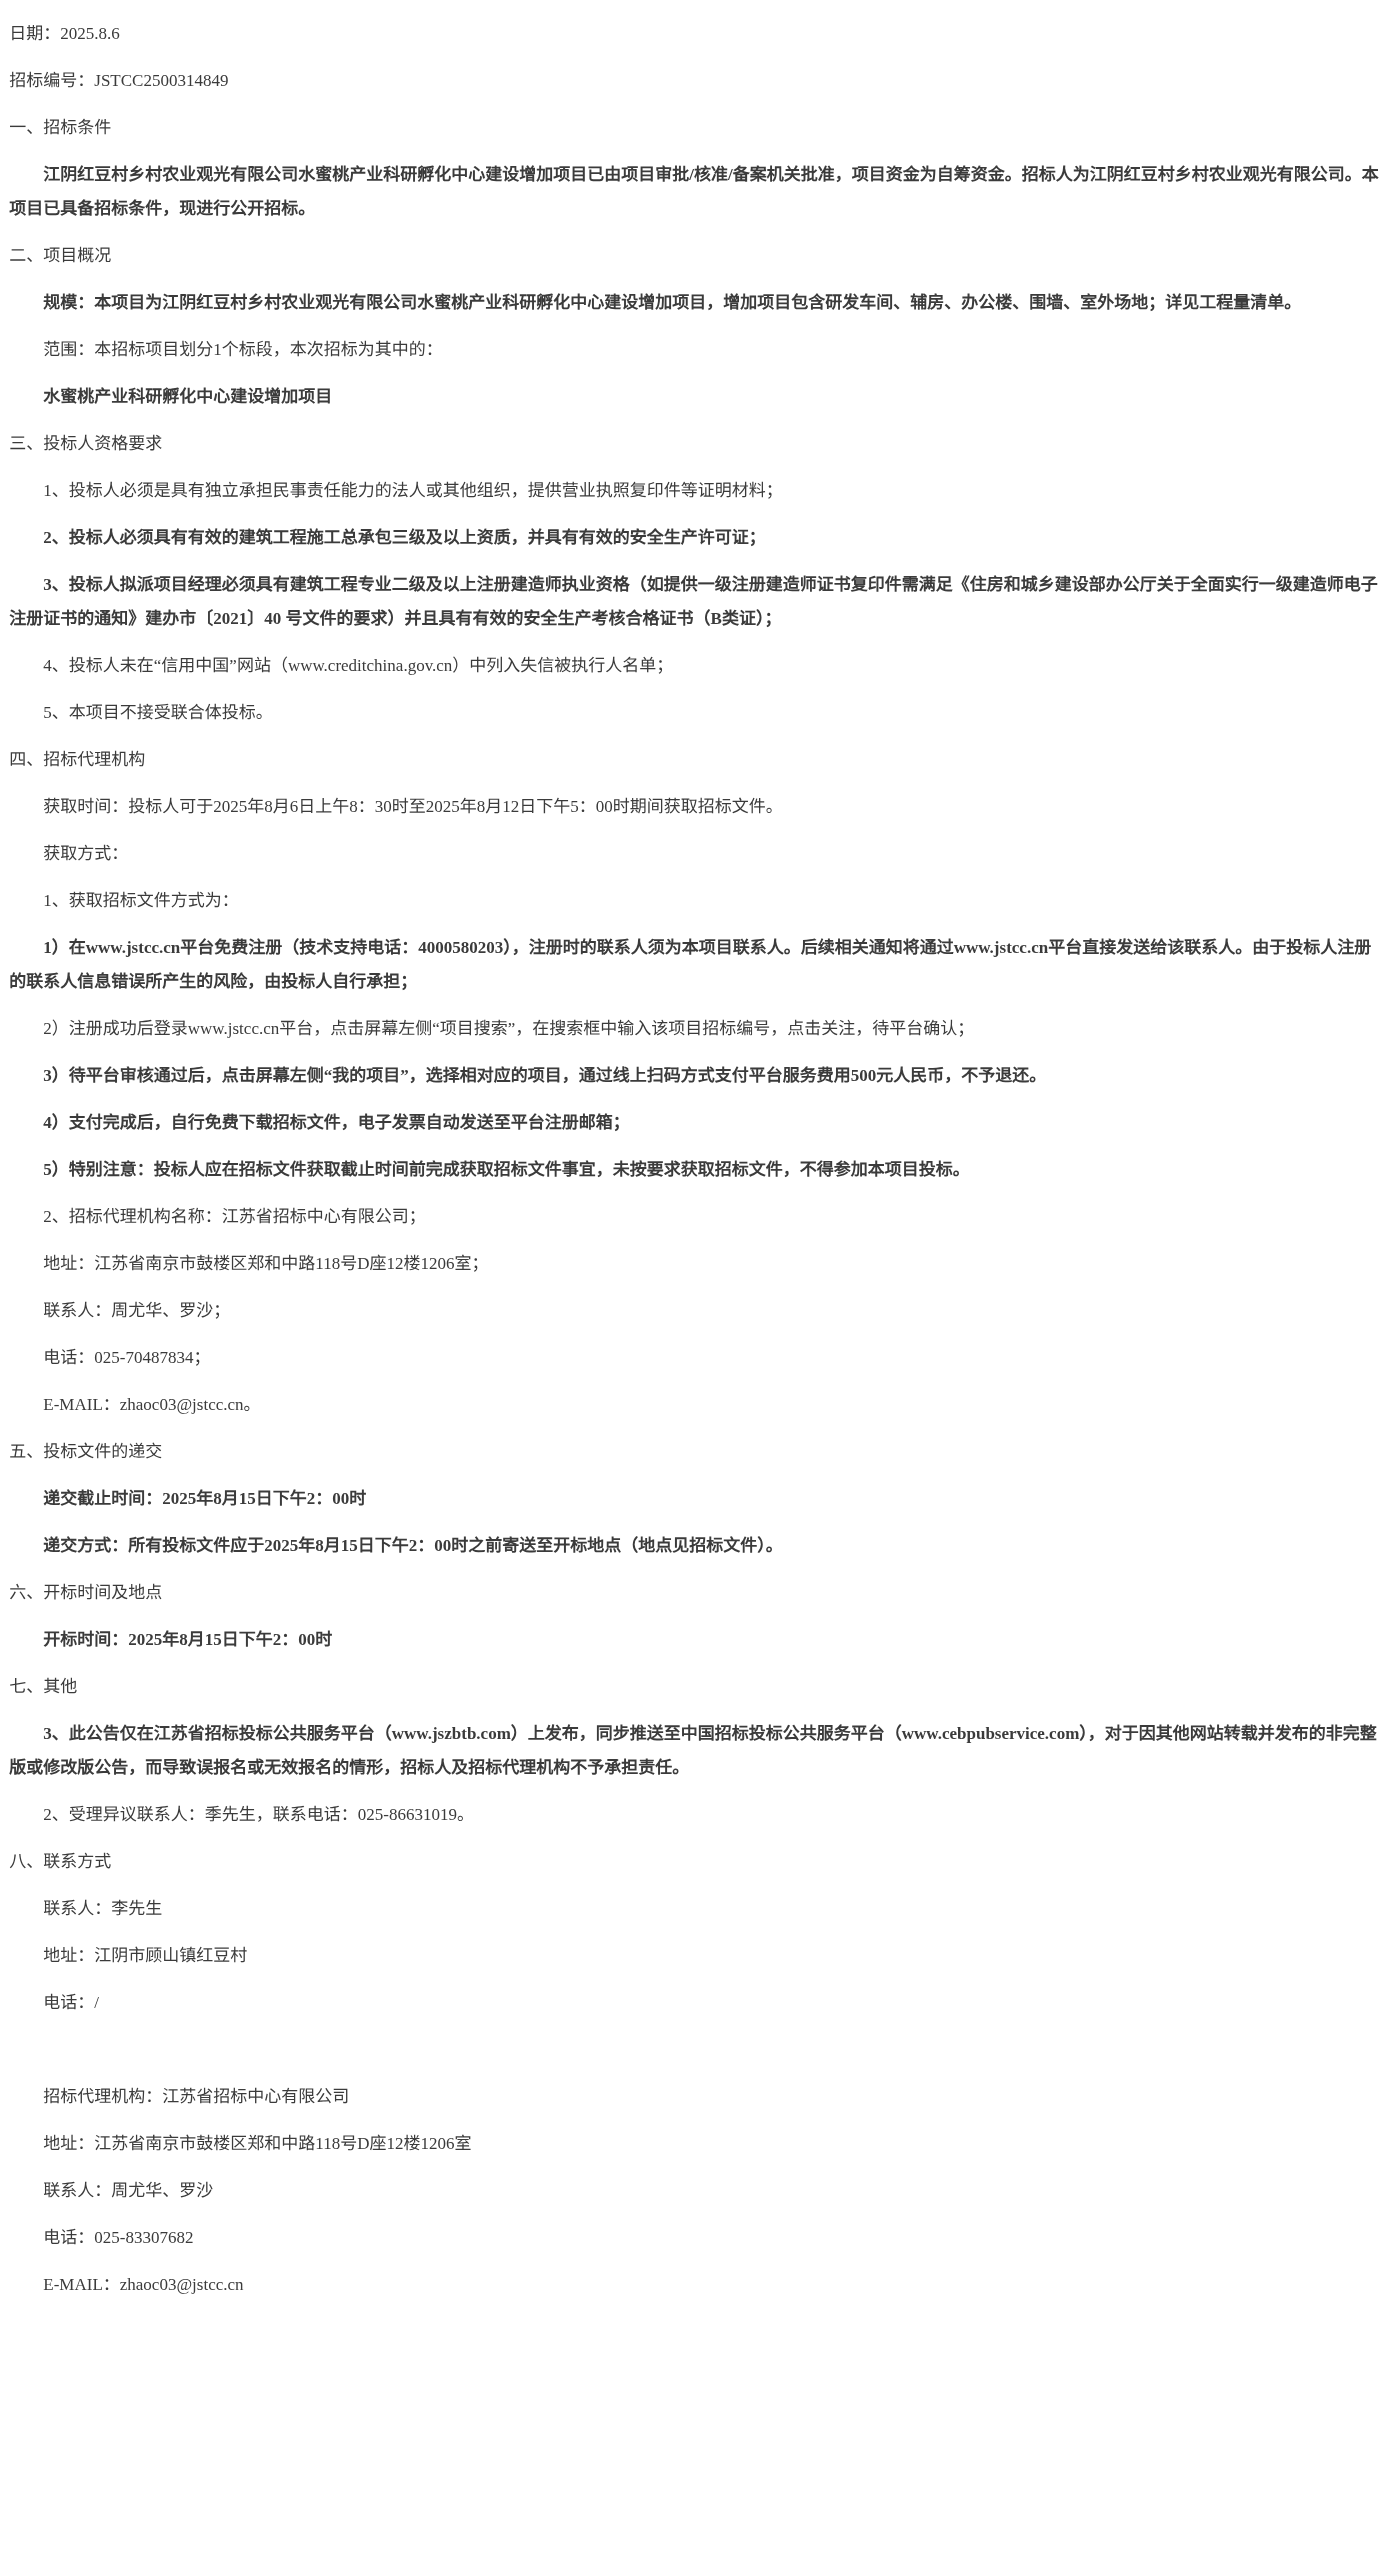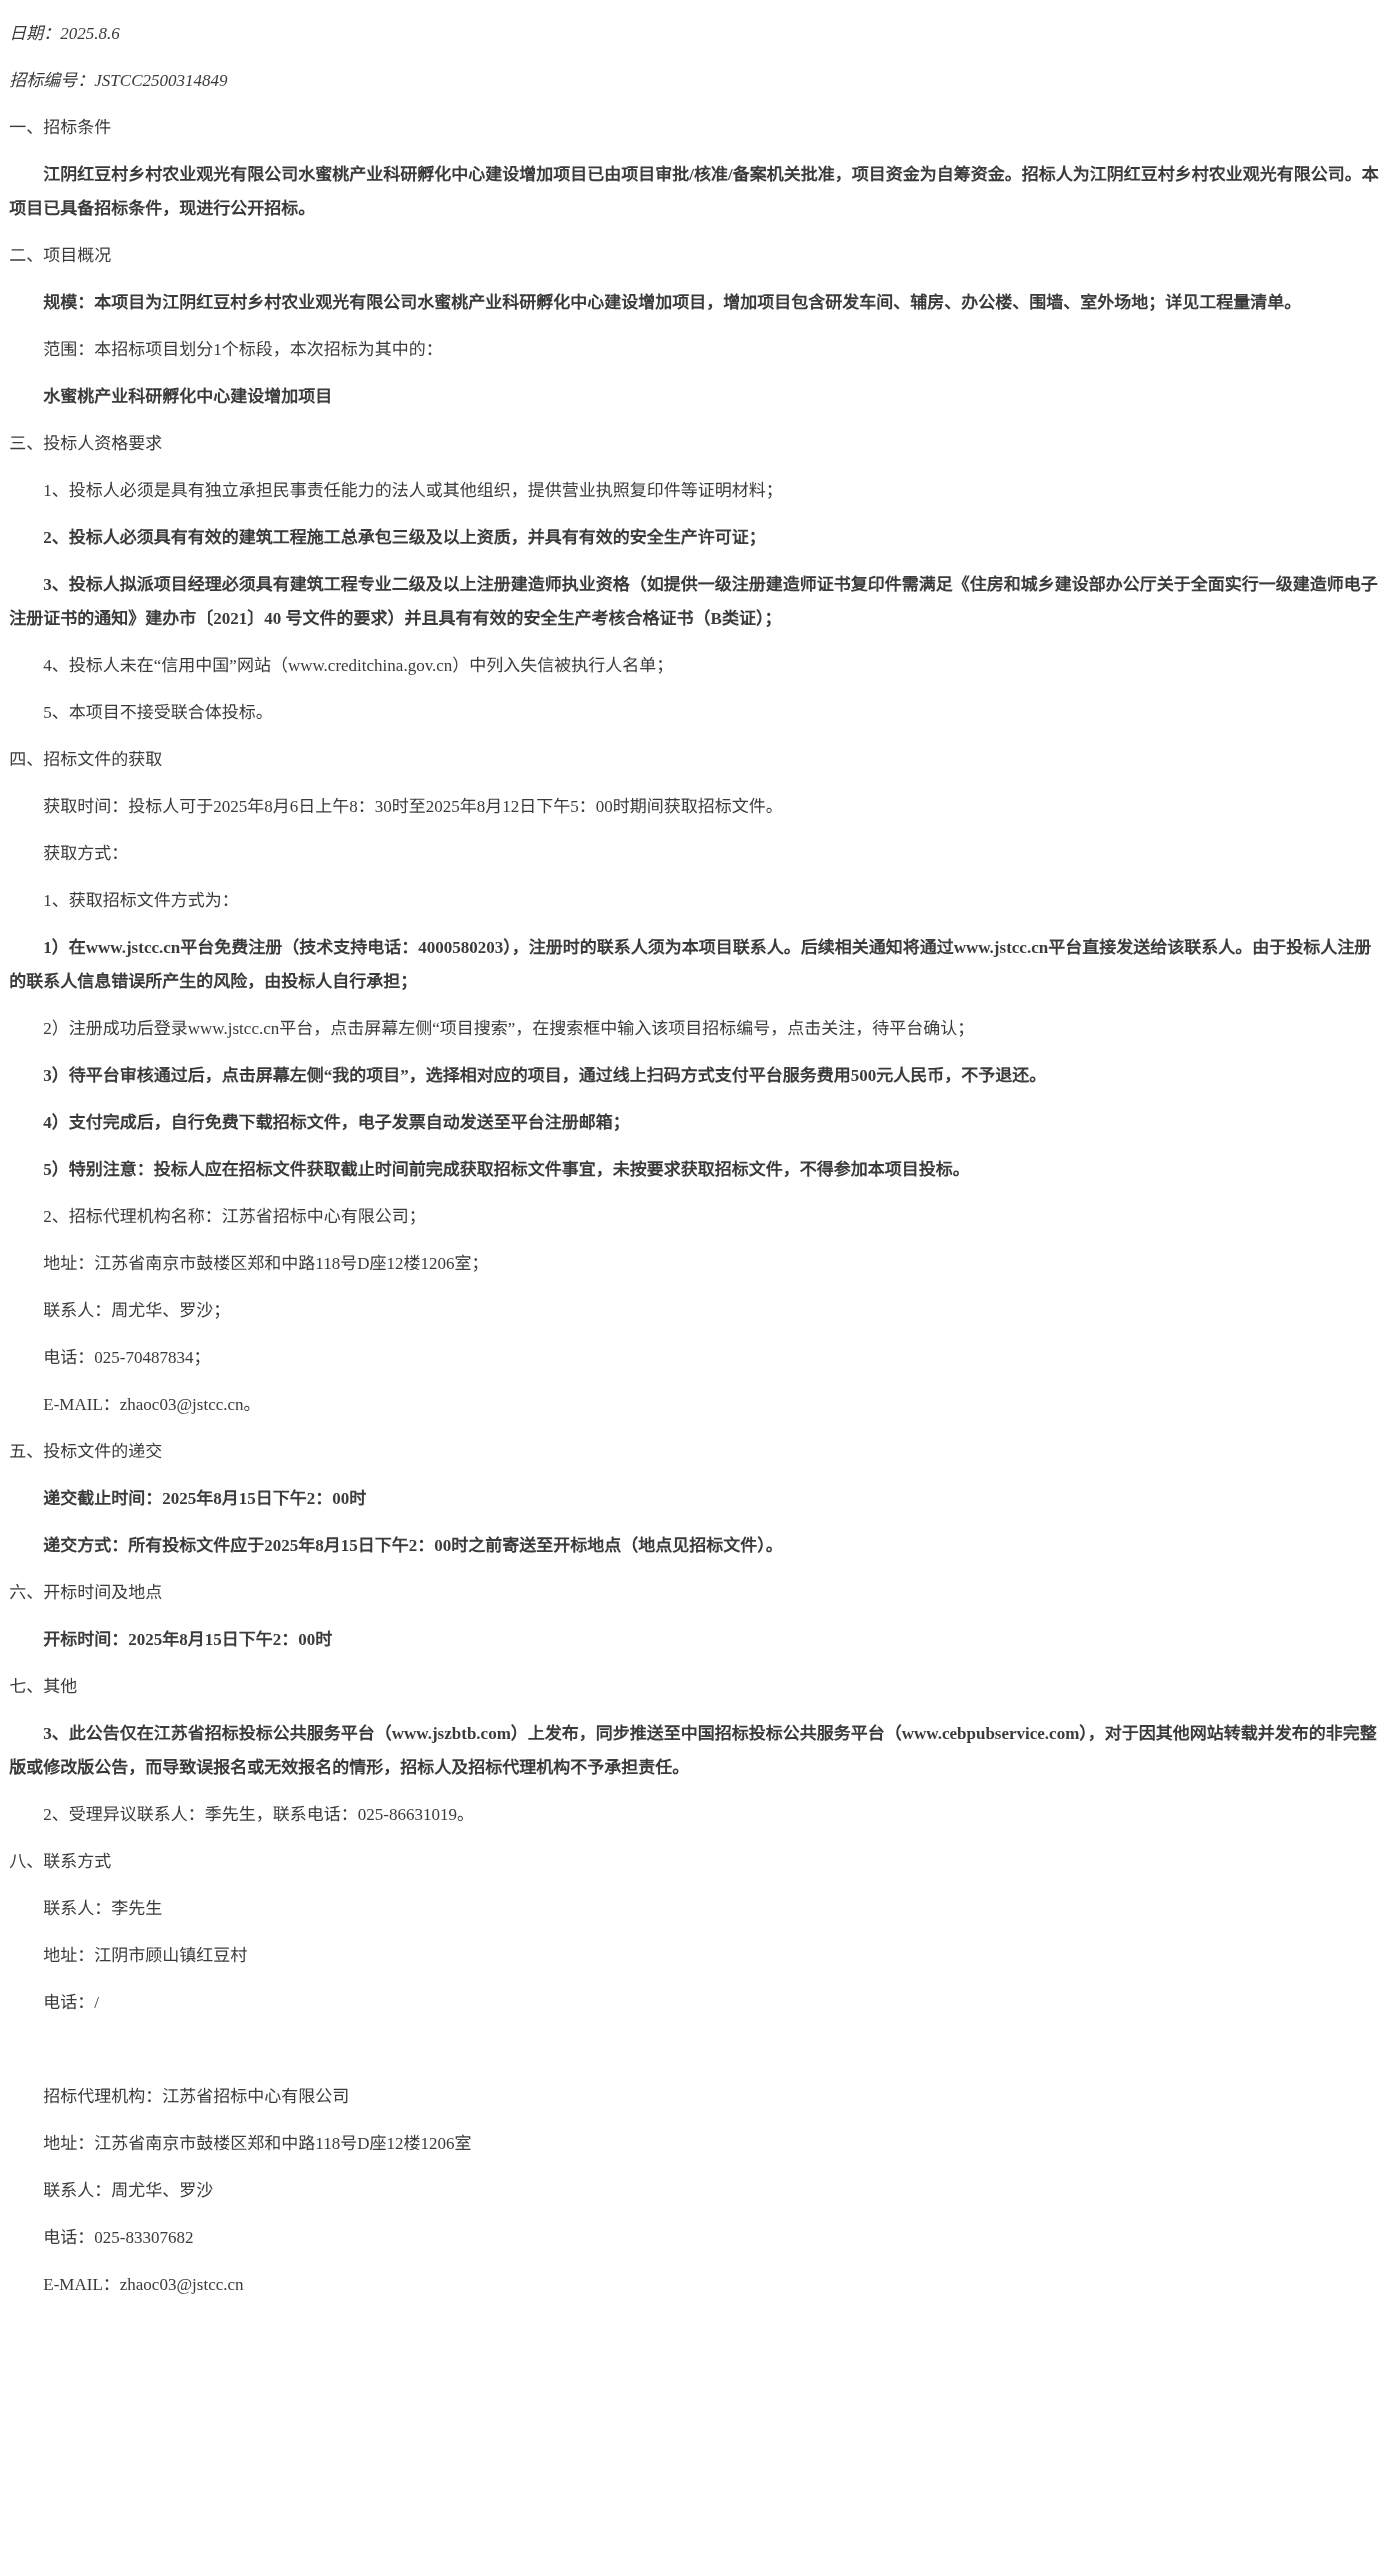--- a/index.html
+++ b/index.html
@@ -18,21 +18,20 @@
     padding: 17px 9.3px 11.2px 9.3px;
   }
   .doc p {
     margin: 0 0 13px 0;
     white-space: normal;
     word-break: break-word;
   }
   p.flush {
     text-indent: 0;
     font-weight: normal;
-    font-style: italic;
   }
   p.heading {
     text-indent: 0;
     font-weight: normal;
   }
   p.body {
     text-indent: 2em;
     font-weight: normal;
   }
   p.body-bold {
@@ -55,21 +54,21 @@
       <p class="heading">二、项目概况</p>
       <p class="body-bold">规模：本项目为江阴红豆村乡村农业观光有限公司水蜜桃产业科研孵化中心建设增加项目，增加项目包含研发车间、辅房、办公楼、围墙、室外场地；详见工程量清单。</p>
       <p class="body">范围：本招标项目划分1个标段，本次招标为其中的：</p>
       <p class="body-bold">水蜜桃产业科研孵化中心建设增加项目</p>
       <p class="heading">三、投标人资格要求</p>
       <p class="body">1、投标人必须是具有独立承担民事责任能力的法人或其他组织，提供营业执照复印件等证明材料；</p>
       <p class="body-bold">2、投标人必须具有有效的建筑工程施工总承包三级及以上资质，并具有有效的安全生产许可证；</p>
       <p class="body-bold">3、投标人拟派项目经理必须具有建筑工程专业二级及以上注册建造师执业资格（如提供一级注册建造师证书复印件需满足《住房和城乡建设部办公厅关于全面实行一级建造师电子注册证书的通知》建办市〔2021〕40 号文件的要求）并且具有有效的安全生产考核合格证书（B类证）；</p>
       <p class="body">4、投标人未在“信用中国”网站（www.creditchina.gov.cn）中列入失信被执行人名单；</p>
       <p class="body">5、本项目不接受联合体投标。</p>
-      <p class="heading">四、招标文件的获取</p>
+      <p class="heading">四、招标代理机构</p>
       <p class="body">获取时间：投标人可于2025年8月6日上午8：30时至2025年8月12日下午5：00时期间获取招标文件。</p>
       <p class="body">获取方式：</p>
       <p class="body">1、获取招标文件方式为：</p>
       <p class="body-bold">1）在www.jstcc.cn平台免费注册（技术支持电话：4000580203），注册时的联系人须为本项目联系人。后续相关通知将通过www.jstcc.cn平台直接发送给该联系人。由于投标人注册的联系人信息错误所产生的风险，由投标人自行承担；</p>
       <p class="body">2）注册成功后登录www.jstcc.cn平台，点击屏幕左侧“项目搜索”，在搜索框中输入该项目招标编号，点击关注，待平台确认；</p>
       <p class="body-bold">3）待平台审核通过后，点击屏幕左侧“我的项目”，选择相对应的项目，通过线上扫码方式支付平台服务费用500元人民币，不予退还。</p>
       <p class="body-bold">4）支付完成后，自行免费下载招标文件，电子发票自动发送至平台注册邮箱；</p>
       <p class="body-bold">5）特别注意：投标人应在招标文件获取截止时间前完成获取招标文件事宜，未按要求获取招标文件，不得参加本项目投标。</p>
       <p class="body">2、招标代理机构名称：江苏省招标中心有限公司；</p>
       <p class="body">地址：江苏省南京市鼓楼区郑和中路118号D座12楼1206室；</p>

